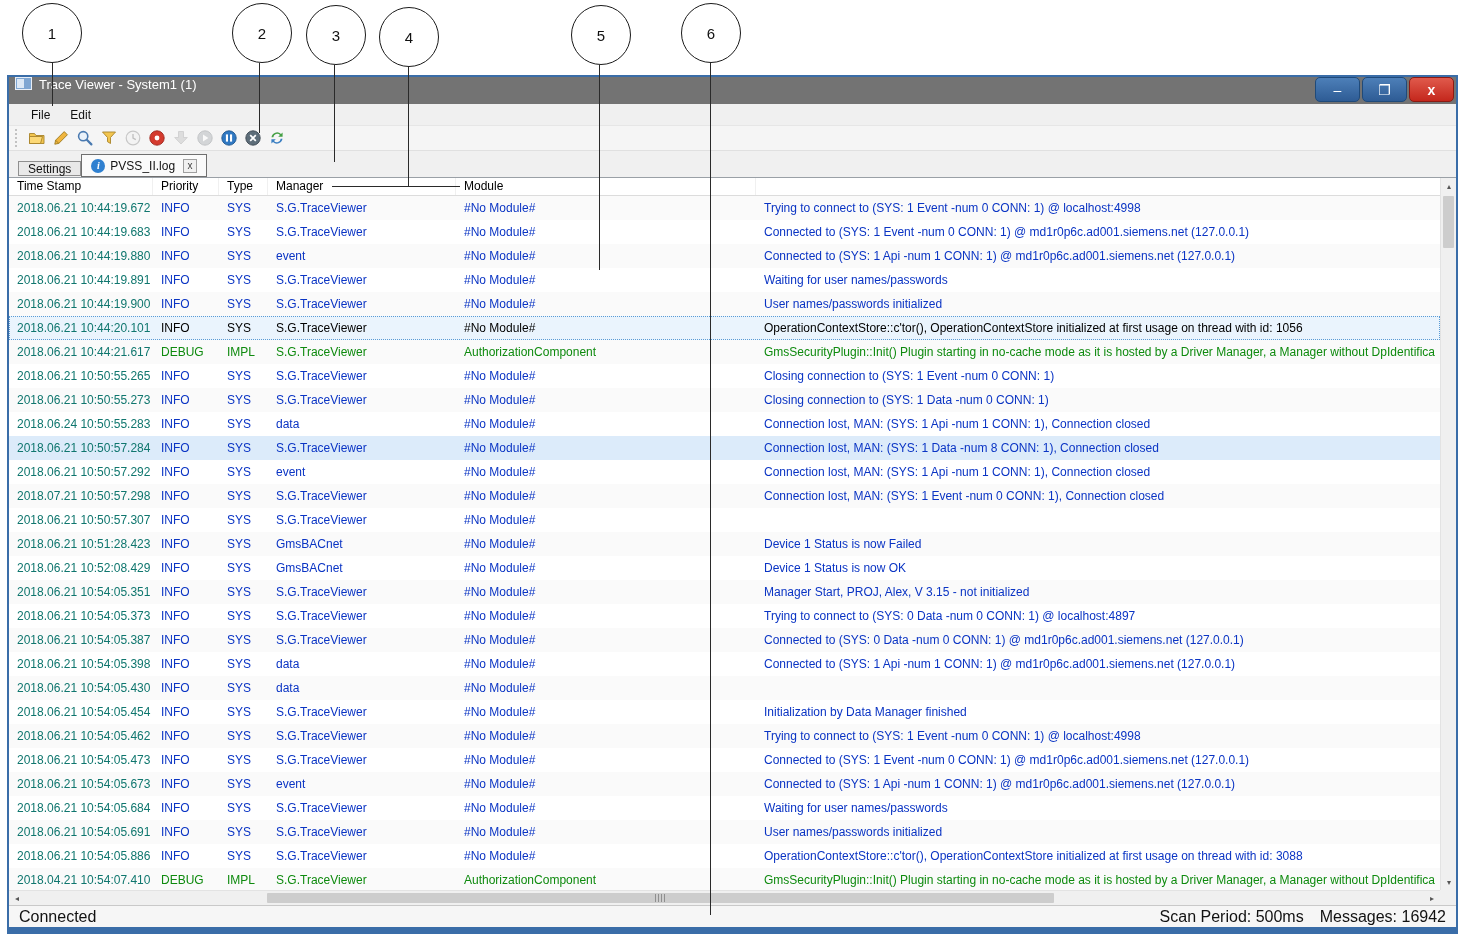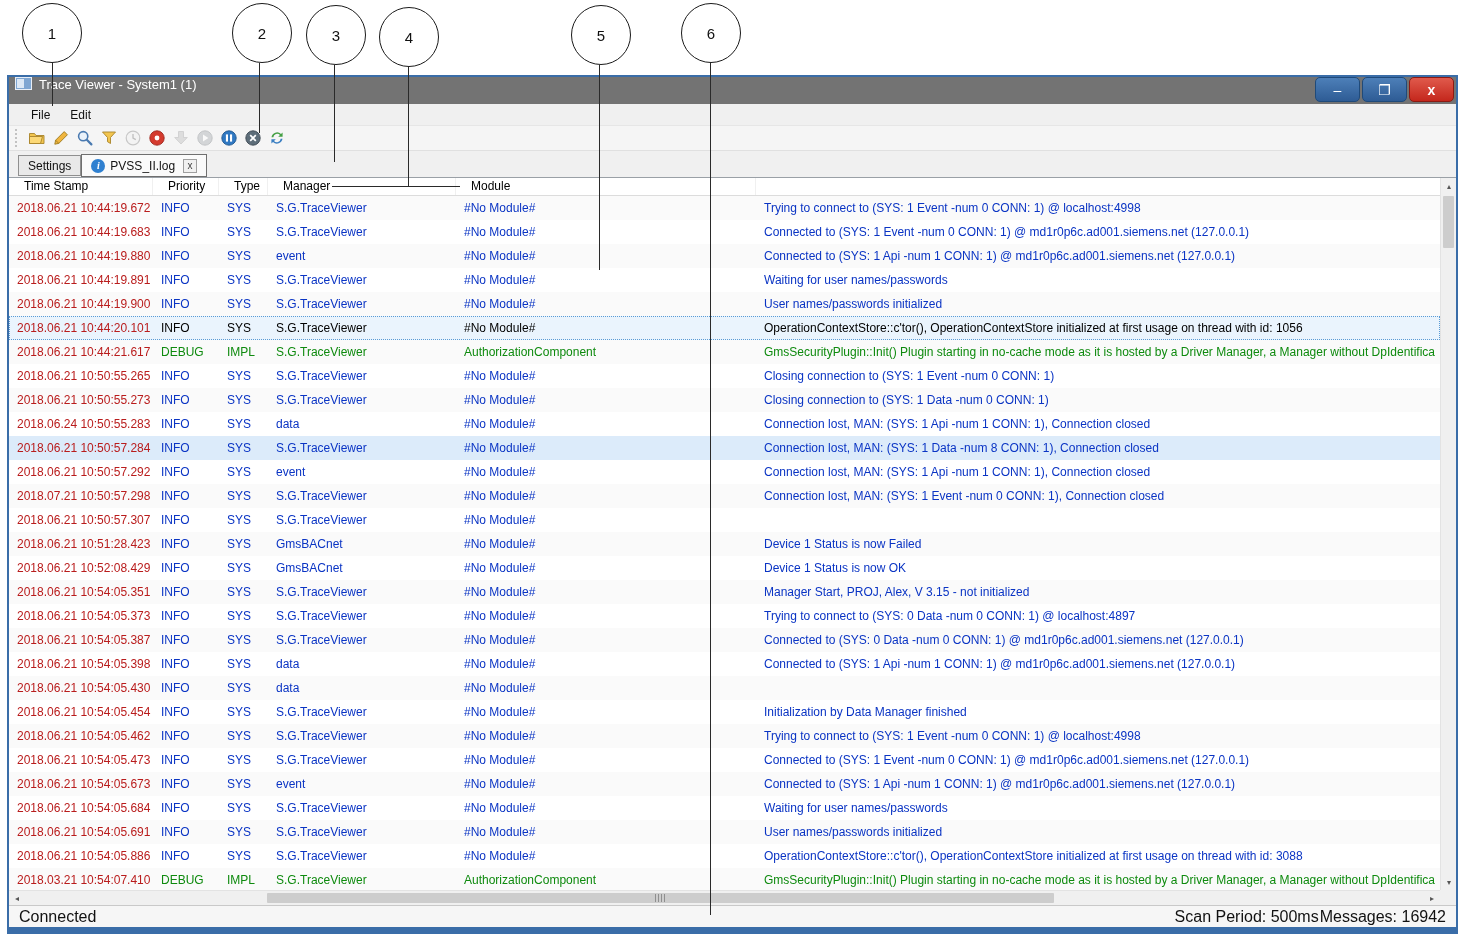--- a/index.html
+++ b/index.html
@@ -19,56 +19,56 @@
 
   .menubar{height:21px;background:#f0f0f0;display:flex;align-items:center;font-size:12px;color:#111;flex:0 0 auto;padding-left:12px}
   .menu-item{padding:0 10px;height:100%;display:flex;align-items:center}
 
   .toolbar{height:26px;background:#f5f5f5;border-top:1px solid #e6e6e6;border-bottom:1px solid #e0e0e0;display:flex;align-items:center;padding-left:6px;gap:3px;flex:0 0 auto}
   .grip{width:4px;height:18px;border-left:2px dotted #c2c2c2;margin-right:4px}
   .tool-btn{width:21px;height:21px;display:flex;align-items:center;justify-content:center;border-radius:2px}
   .tool-btn.disabled{opacity:.42;filter:grayscale(.9)}
 
   .tabbar{height:26px;background:#f0f0f0;display:flex;align-items:flex-end;padding-left:9px;gap:0;flex:0 0 auto}
-  .tab{display:flex;align-items:center;gap:5px;height:21px;padding:0 9px;border:1px solid #8f8f8f;background:#e9e9e9;font-size:12px;color:#111;margin-bottom:1px;white-space:nowrap}
+  .tab{display:flex;align-items:center;gap:5px;height:15px;padding:0 9px;border:1px solid #8f8f8f;background:#e9e9e9;font-size:12px;color:#111;margin-bottom:1px;white-space:nowrap}
   .tab.active{background:#fafafa;height:23px;margin-bottom:0;border-color:#6f6f6f}
   .tab-info-icon{width:14px;height:14px;border-radius:50%;background:#2f80d0;color:#fff;font-size:10px;font-weight:bold;font-style:italic;display:flex;align-items:center;justify-content:center;font-family:"Liberation Serif",serif}
   .tab-close{width:14px;height:14px;border:1px solid #9f9f9f;background:#f1f1f1;color:#444;font-size:10px;line-height:12px;text-align:center;margin-left:3px}
 
   
   .table-area{flex:1 1 auto;display:flex;flex-direction:column;background:#fff;border-top:1px solid #9aa0a6;position:relative;overflow:hidden;min-height:0}
   .table-header{display:flex;height:18px;background:#fff;border-bottom:1px solid #dcdcdc;margin-right:16px;flex:0 0 auto}
-  .hcell{font-size:12px;line-height:17px;color:#000;padding-left:15px;overflow:hidden;white-space:nowrap;border-right:1px solid #f0f0f0}
+  .hcell{font-size:12px;line-height:17px;color:#000;padding-left:8px;overflow:hidden;white-space:nowrap;border-right:1px solid #f0f0f0}
   .table-body{flex:1 1 auto;margin-right:16px;overflow:hidden;min-height:0}
   .trow{display:flex;height:24px;line-height:24px;font-size:12px;white-space:nowrap}
   .cell{padding-left:8px;overflow:hidden;white-space:nowrap;flex:0 0 auto}
   .c0{width:144px}.c1{width:66px}.c2{width:49px}.c3{width:188px}.c4{width:300px}.c5{flex:1 1 auto;min-width:0;width:auto}
   .trow.even{background:#fafafa}
   .trow.info .cell{color:#0a34c4}
   .trow.debug .cell{color:#0e8a0e}
   .trow.hl{background:#dcebfa}
   .trow.selected{background:#eaf4fd;outline:1px dotted #5a9bd5;outline-offset:-1px}
   .trow.selected .cell{color:#000}
-  .trow .cell.ts{color:#b91c1c}
+  .trow .cell.ts{color:#0f766e}
 
   .vscroll{position:absolute;top:0;right:0;bottom:15px;width:16px;background:#f0f0f0;border-left:1px solid #e3e3e3}
   .vscroll .arrow{position:absolute;left:0;width:16px;height:16px;display:flex;align-items:center;justify-content:center;font-size:8px;color:#555}
   .vscroll .arrow.up{top:0}
   .vscroll .arrow.down{bottom:0}
   .vthumb{position:absolute;left:2px;right:2px;top:18px;height:52px;background:#cdcdcd;border-radius:1px}
   .hscroll{height:15px;background:#f0f0f0;border-top:1px solid #e3e3e3;margin-right:16px;position:relative;flex:0 0 auto}
   .hscroll .arrow{position:absolute;top:0;width:16px;height:14px;display:flex;align-items:center;justify-content:center;font-size:8px;color:#555}
   .hscroll .arrow.left{left:0}
   .hscroll .arrow.right{right:0}
   .hthumb{position:absolute;top:2px;height:10px;left:18%;width:55%;background:#cdcdcd;border-radius:1px;display:flex;align-items:center;justify-content:center}
   .hgrip{width:11px;height:8px;background:repeating-linear-gradient(90deg,#8f8f8f 0 1px,transparent 1px 3px)}
   .corner{position:absolute;right:0;bottom:0;width:16px;height:15px;background:#f0f0f0}
 
   .statusbar{height:22px;background:#f6f6f6;border-top:1px solid #c9c9c9;display:flex;align-items:center;font-size:16px;color:#111;padding:0 10px;flex:0 0 auto}
-  .status-right{margin-left:auto;display:flex;gap:1px}
+  .status-right{margin-left:auto;display:flex;gap:16px}
   .bottom-strip{height:5px;background:#3a6da8;flex:0 0 auto}
 
   
   .annotations{position:absolute;inset:0;pointer-events:none;z-index:30}
   .callout-circle{position:absolute;width:60px;height:60px;border-radius:50%;border:1px solid #1a1a1a;background:#fff;display:flex;align-items:center;justify-content:center;font-size:15px;color:#111}
   .callout-line{position:absolute;width:1px;background:#2a2a2a}
   .callout-hline{position:absolute;height:1px;background:#2a2a2a}
 </style>
 </head>
 <body>
@@ -397,21 +397,21 @@
           </div>
           <div class="trow info odd">
             <div class="cell c0 ts">2018.06.21 10:54:05.886</div>
             <div class="cell c1">INFO</div>
             <div class="cell c2">SYS</div>
             <div class="cell c3">S.G.TraceViewer</div>
             <div class="cell c4">#No Module#</div>
             <div class="cell c5">OperationContextStore::c'tor(), OperationContextStore initialized at first usage on thread with id: 3088</div>
           </div>
           <div class="trow debug even">
-            <div class="cell c0 ts">2018.03.21 10:54:07.410</div>
+            <div class="cell c0 ts">2018.04.21 10:54:07.410</div>
             <div class="cell c1">DEBUG</div>
             <div class="cell c2">IMPL</div>
             <div class="cell c3">S.G.TraceViewer</div>
             <div class="cell c4">AuthorizationComponent</div>
             <div class="cell c5">GmsSecurityPlugin::Init() Plugin starting in no-cache mode as it is hosted by a Driver Manager, a Manager without DpIdentifica</div>
           </div>
         </div>
       <div class="hscroll">
         <span class="arrow left">◂</span>
         <span class="hthumb">

